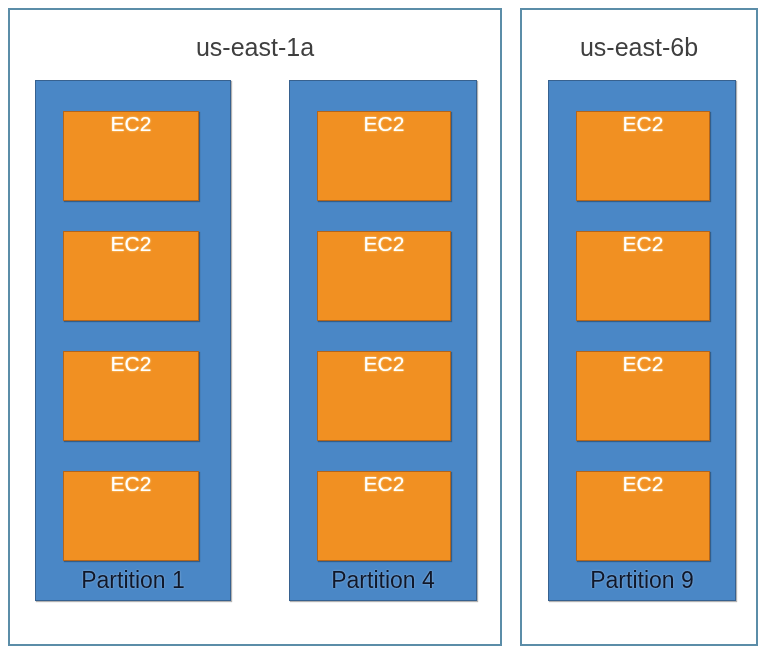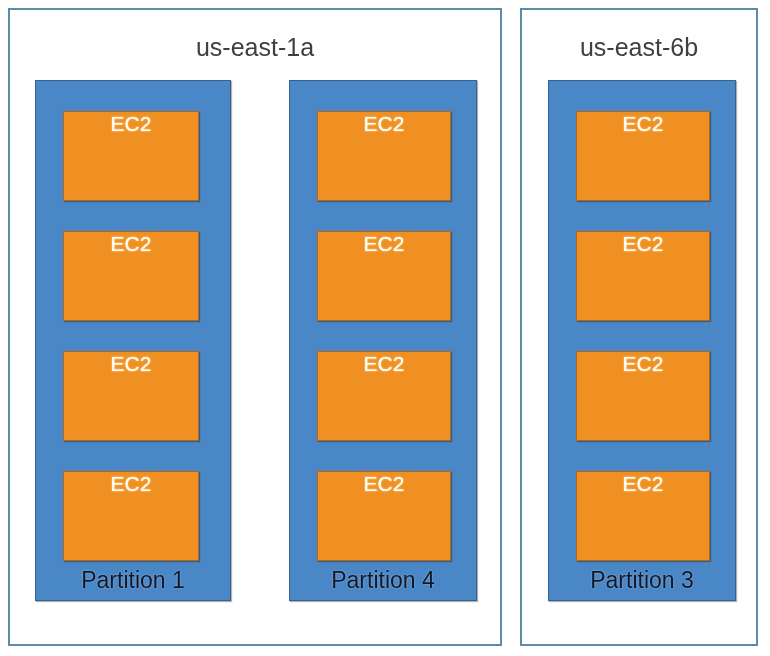--- a/index.html
+++ b/index.html
@@ -153,16 +153,16 @@
     </div>
     <div class="ec2" style="left:27px; top:150px; width:134px; height:90px;">
       <span class="ec2-label">EC2</span>
     </div>
     <div class="ec2" style="left:27px; top:270px; width:134px; height:90px;">
       <span class="ec2-label">EC2</span>
     </div>
     <div class="ec2" style="left:27px; top:390px; width:134px; height:90px;">
       <span class="ec2-label">EC2</span>
     </div>
-    <div class="partition-label">Partition 3</div>
+    <div class="partition-label">Partition 9</div>
   </div>
 
 </div>
 
 </body></html>

